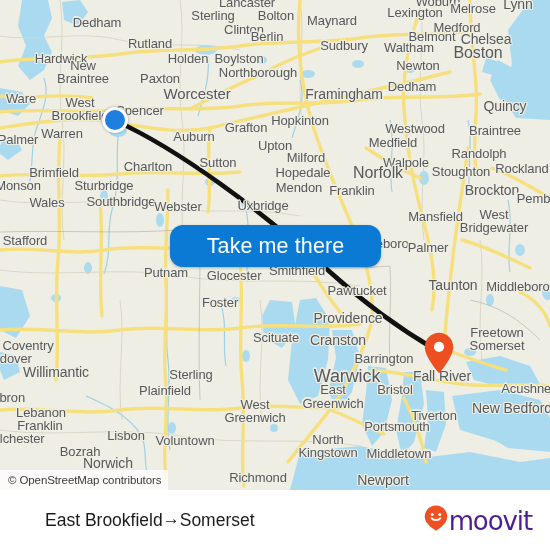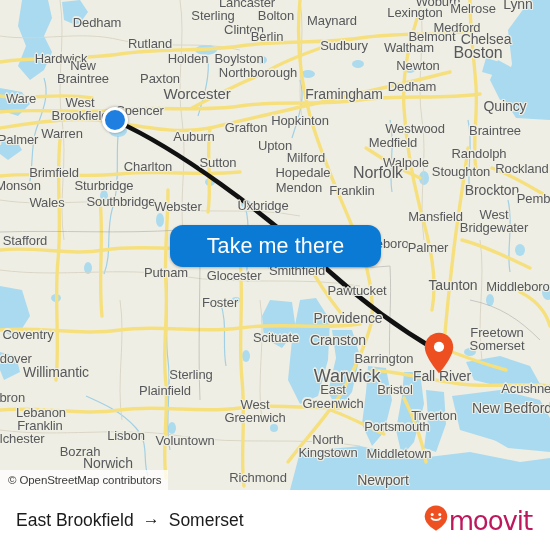--- a/index.html
+++ b/index.html
@@ -109,40 +109,40 @@
     height: 60px;
     background: #ffffff;
     display: flex;
     align-items: center;
     justify-content: space-between;
     box-sizing: border-box;
     padding: 0 18px 0 16px;
   }
   #route-summary {
     display: flex;
-    gap: 9px;
     font-size: 17.5px;
     color: #1b1b1b;
+    margin-left: 29px;
   }
   #route-arrow-icon {
     display: inline-block;
     color: #1b1b1b;
     font-size: 17px;
     line-height: 1;
     position: relative;
     top: 0px;
   }
   #moovit-logo {
     display: flex;
     align-items: center;
     gap: 1px;
   }
   #moovit-wordmark {
     font-size: 26px;
-    color: #be185d;
+    color: #4c1d95;
     font-family: "DejaVu Sans", sans-serif;
     letter-spacing: -1.1px;
     font-weight: 400;
     line-height: 1;
     position: relative;
     top: 1px;
   }
 </style>
 </head>
 <body>
@@ -392,21 +392,21 @@
       <div class="label" style="left: 528px; top: 388px; font-size: 13px;">Acushnet</div>
       <div class="label" style="left: 512px; top: 408px; font-size: 14px;">New Bedford</div>
       <div class="label" style="left: 347px; top: 376px; font-size: 18px;">Warwick</div>
       <div class="label l2" style="left: 333px; top: 397px; font-size: 13px;">
         <div>East</div>
         <div>Greenwich</div>
       </div>
       <div class="label" style="left: 395px; top: 389px; font-size: 13px;">Bristol</div>
       <div class="label" style="left: 434px; top: 415px; font-size: 13px;">Tiverton</div>
       <div class="label" style="left: 397px; top: 426px; font-size: 13px;">Portsmouth</div>
-      <div class="label" style="left: 28px; top: 334px; font-size: 13px;">Coventry</div>
+      <div class="label" style="left: 28px; top: 345px; font-size: 13px;">Coventry</div>
       <div class="label" style="left: 8px; top: 358px; font-size: 13px;">Andover</div>
       <div class="label" style="left: 56px; top: 372px; font-size: 14px;">Willimantic</div>
       <div class="label" style="left: 4px; top: 397px; font-size: 13px;">Hebron</div>
       <div class="label" style="left: 41px; top: 412px; font-size: 13px;">Lebanon</div>
       <div class="label" style="left: 40px; top: 425px; font-size: 13px;">Franklin</div>
       <div class="label" style="left: 14px; top: 438px; font-size: 13px;">Colchester</div>
       <div class="label" style="left: 126px; top: 435px; font-size: 13px;">Lisbon</div>
       <div class="label" style="left: 80px; top: 451px; font-size: 13px;">Bozrah</div>
       <div class="label" style="left: 108px; top: 463px; font-size: 14px;">Norwich</div>
       <div class="label" style="left: 165px; top: 390px; font-size: 13px;">Plainfield</div>

